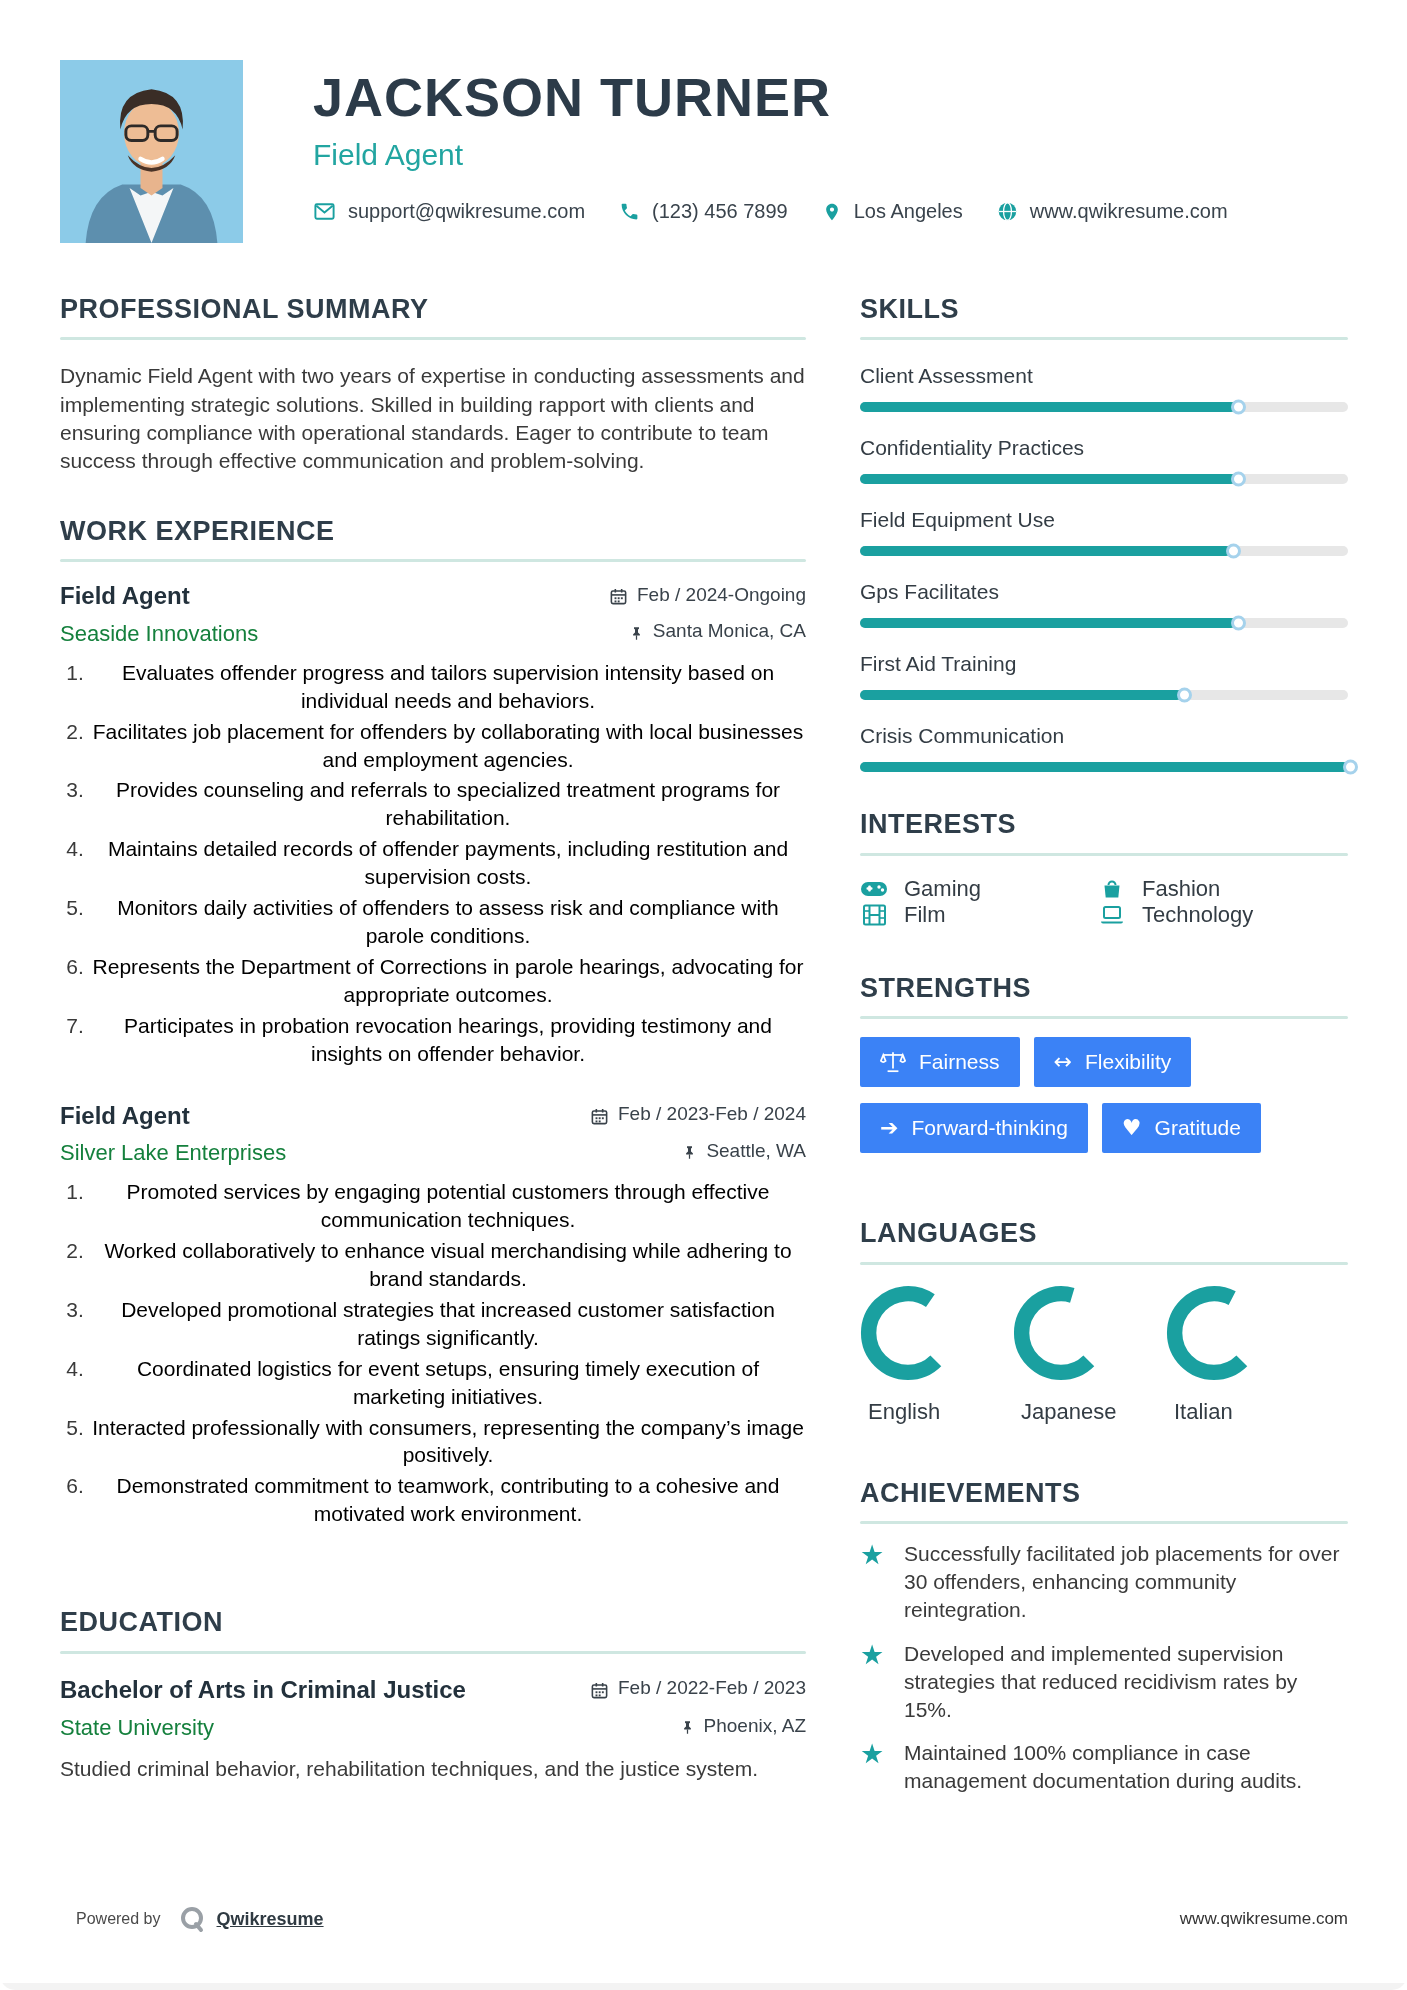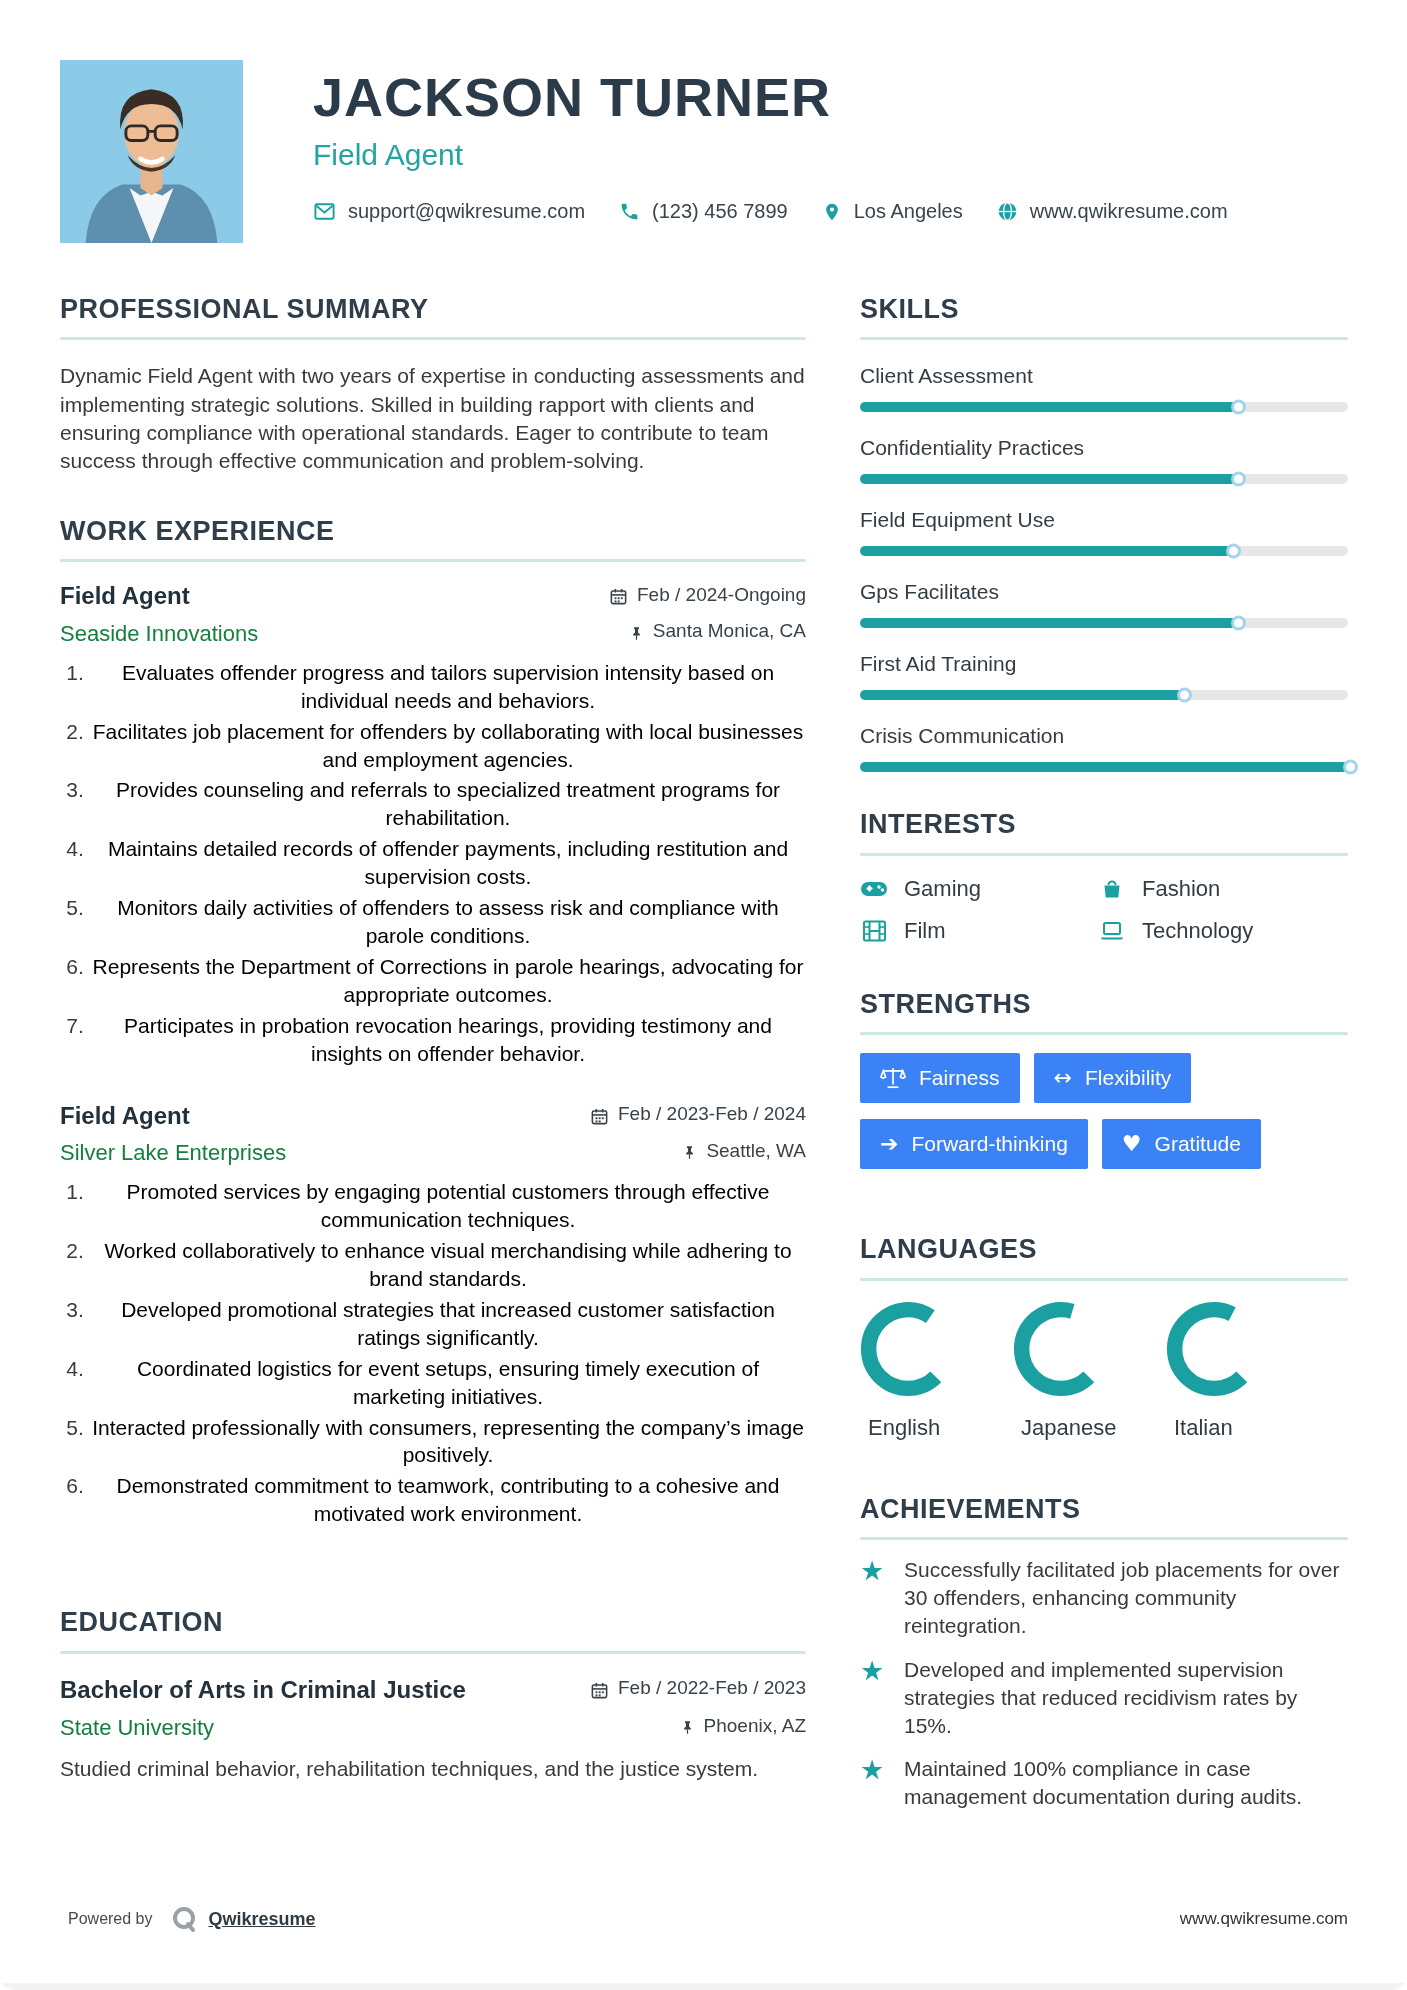--- a/index.html
+++ b/index.html
@@ -44,42 +44,42 @@
 
   
   .skill-row { margin-top:24px; }
   .skill-row:first-of-type { margin-top:26px; }
   .skill-label { font-size:21px; color:#333c44; }
   .track { position:relative; margin-top:14px; height:10px; background:#e7e7e7; border-radius:5px; }
   .fill { position:relative; height:10px; background:#1aa0a0; border-radius:5px; }
   .knob { position:absolute; right:-10px; top:50%; transform:translateY(-50%); width:15px; height:15px; background:#fff; border:3px solid #a5d2ec; border-radius:50%; }
 
   
-  .int-grid { display:grid; grid-template-columns:238px 1fr; row-gap:16px; margin-top:20px; }
+  .int-grid { display:grid; grid-template-columns:238px 1fr; margin-top:20px; }
   .int-item { display:flex; align-items:center; font-size:22px; color:#333c44; }
   .int-item .iicon { margin-right:16px; display:inline-flex; width:28px; justify-content:center; }
 
   
   .chips { margin-top:18px; display:flex; flex-wrap:wrap; }
   .chip { display:inline-flex; align-items:center; background:#3b82f6; color:#fff; font-size:21px; padding:13px 20px; margin:0 14px 16px 0; border-radius:2px; }
   .chip .chicon { margin-right:13px; display:inline-flex; align-items:center; }
   .uicon { font-family:"DejaVu Sans", sans-serif; font-size:22px; line-height:1; color:#fff; }
 
   
   .langs { display:flex; margin-top:20px; }
   .lang { width:153px; display:flex; flex-direction:column; align-items:flex-start; }
   .lang svg { margin-left:0; }
   .lang-label { margin-top:18px; font-size:22px; color:#333c44; align-self:flex-start; margin-left:8px; }
 
   
   .ach-item { display:flex; margin-top:16px; font-size:21px; line-height:1.33; color:#3a3a3a; }
   .ach-item .star { flex:0 0 44px; font-family:"DejaVu Sans", sans-serif; font-size:27px; color:#1aa0a0; line-height:1.1; }
 
   
-  .footer { position:absolute; left:68px; right:59px; bottom:56px; display:flex; align-items:center; }
+  .footer { position:absolute; left:76px; right:59px; bottom:56px; display:flex; align-items:center; }
   .powered { font-size:16px; color:#4a4a4a; }
   .qlogo { margin:0 10px 0 16px; display:inline-flex; }
   .brand { font-size:18px; font-weight:700; color:#2f3a42; text-decoration:underline; }
   .footer-site { margin-left:auto; font-size:17px; color:#333; }
   .bottom-strip { position:absolute; left:0; right:0; bottom:0; height:7px; background:#f3f3f3; }
 </style>
 </head>
 <body>
 
 <div class="page">

